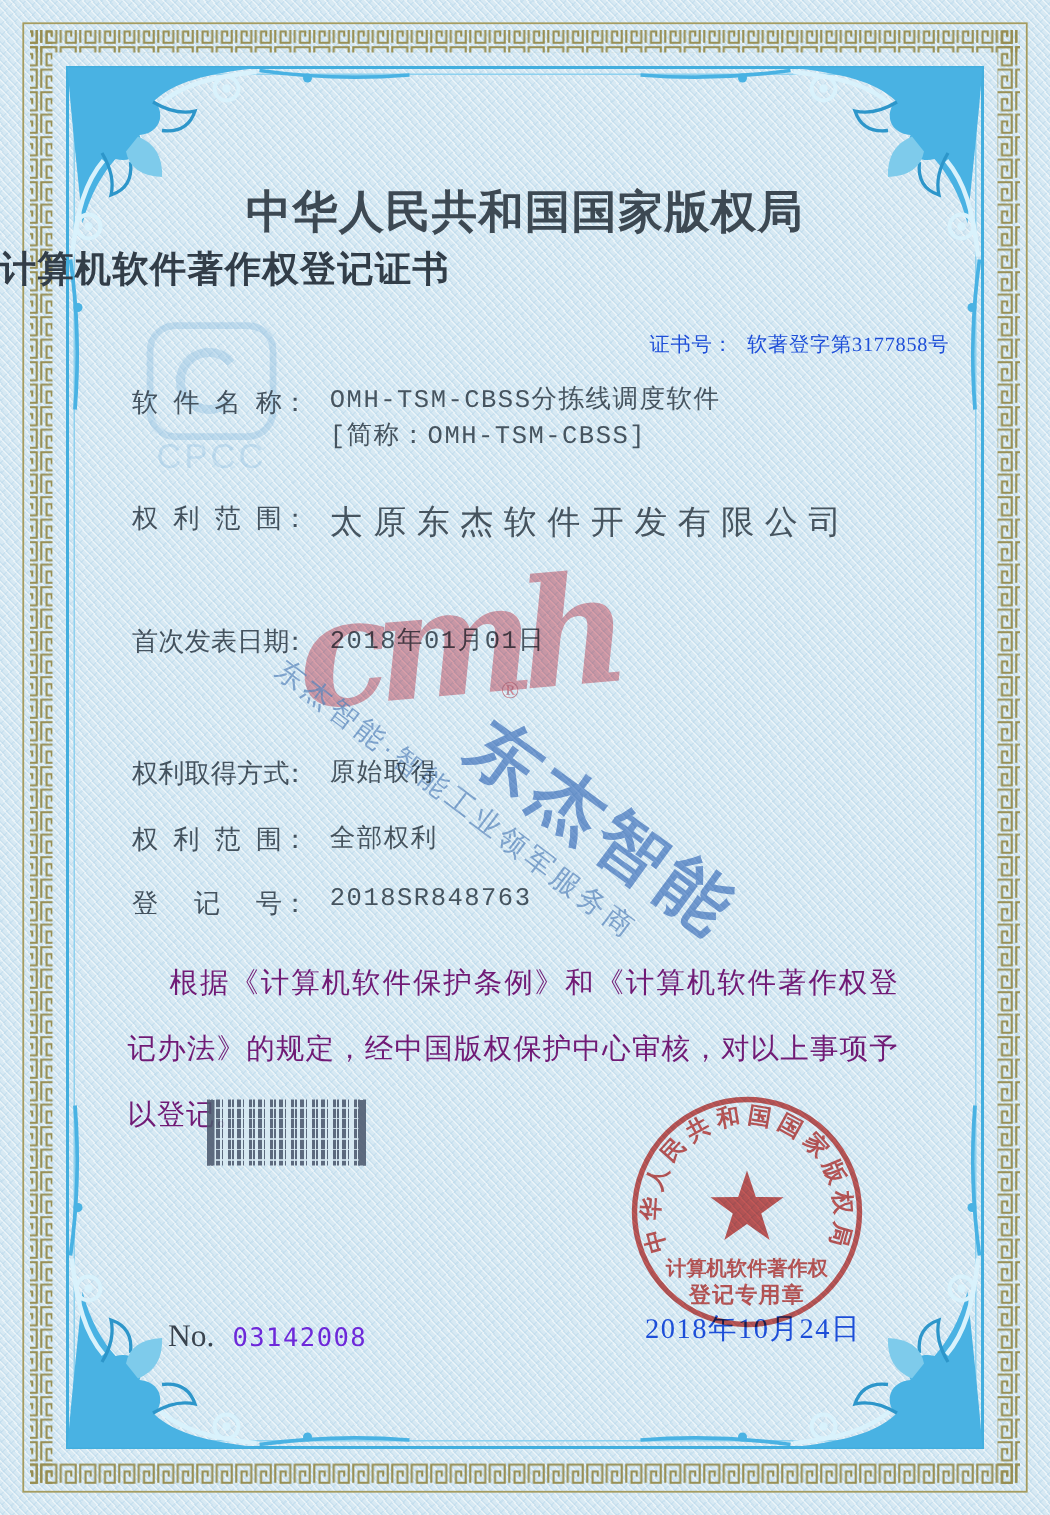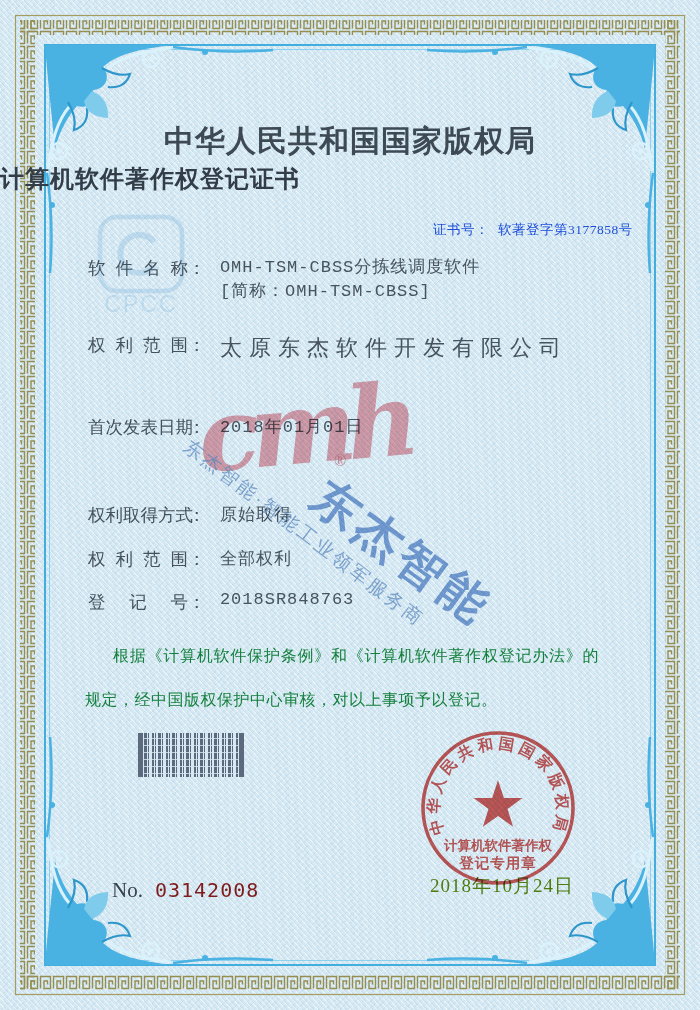--- a/index.html
+++ b/index.html
@@ -48,21 +48,21 @@
     font-family:Liberation Mono, monospace;
     font-size:17px; color:#46545f; letter-spacing:1px;
   }
   .vline { display:block; line-height:24px; }
   .r1 { top:256px; } .r2 { top:333px; } .r3 { top:415px; }
   .r4 { top:460px; } .r5 { top:503px; } .r6 { top:547px; } .r7 { top:590px; }
   .r2 .val { letter-spacing:7px; font-family:"Liberation Serif",serif; font-size:22px; }
 
   .statement {
     position:absolute; left:85px; top:634px; width:514px;
-    font-size:16px; line-height:44px; color:#15803d;
+    font-size:19px; line-height:44px; color:#701a75;
     text-indent:28px; text-align:justify; letter-spacing:.5px;
   }
 
   .barcode {
     position:absolute; left:138px; top:733px; width:106px; height:44px;
     opacity:.88;
     background:
       repeating-linear-gradient(0deg, rgba(215,233,243,0) 0 3px, rgba(215,233,243,.8) 3px 4px, rgba(215,233,243,0) 4px 7px),
       repeating-linear-gradient(90deg, #4c596f 0 2px, #d7e9f3 2px 3px, #4c596f 3px 4px, #d7e9f3 4px 6px, #4c596f 6px 9px, #d7e9f3 9px 10px, #4c596f 10px 11px, #d7e9f3 11px 14px);
     box-shadow: inset 5px 0 0 #4c596f, inset -5px 0 0 #4c596f;
@@ -82,27 +82,27 @@
     font-size:47px; letter-spacing:5px; color:rgba(93,138,203,.78); white-space:nowrap;
   }
   .brand-small {
     position:absolute; left:194px; top:434px; transform:rotate(37deg); transform-origin:left top;
     font-family:"Liberation Sans",sans-serif;
     font-size:19px; letter-spacing:3px; color:rgba(108,148,198,.72); white-space:nowrap;
   }
 
   .issue-date {
     position:absolute; left:430px; top:873px;
-    font-size:19px; letter-spacing:1px; color:#4d7c0f;
+    font-size:19px; letter-spacing:1px; color:#1d4ed8;
   }
   .serial { position:absolute; left:112px; top:878px; white-space:nowrap; }
   .serial .no-label { font-size:21px; color:#39434e;text-align:right; }
   .serial .no-num {
     margin-left:12px; font-family:"DejaVu Sans Mono","Liberation Mono",monospace;
-    font-size:20px; letter-spacing:1px; color:#7f1d1d;
+    font-size:17px; letter-spacing:1px; color:#6d28d9;
   }
 
   .seal-svg { left:412px; top:722px; mix-blend-mode:multiply; opacity:.9; }
   .cpcc-svg { left:88px; top:212px; opacity:.55; }
 </style>
 </head>
 <body>
 
 <div class="page">
 

